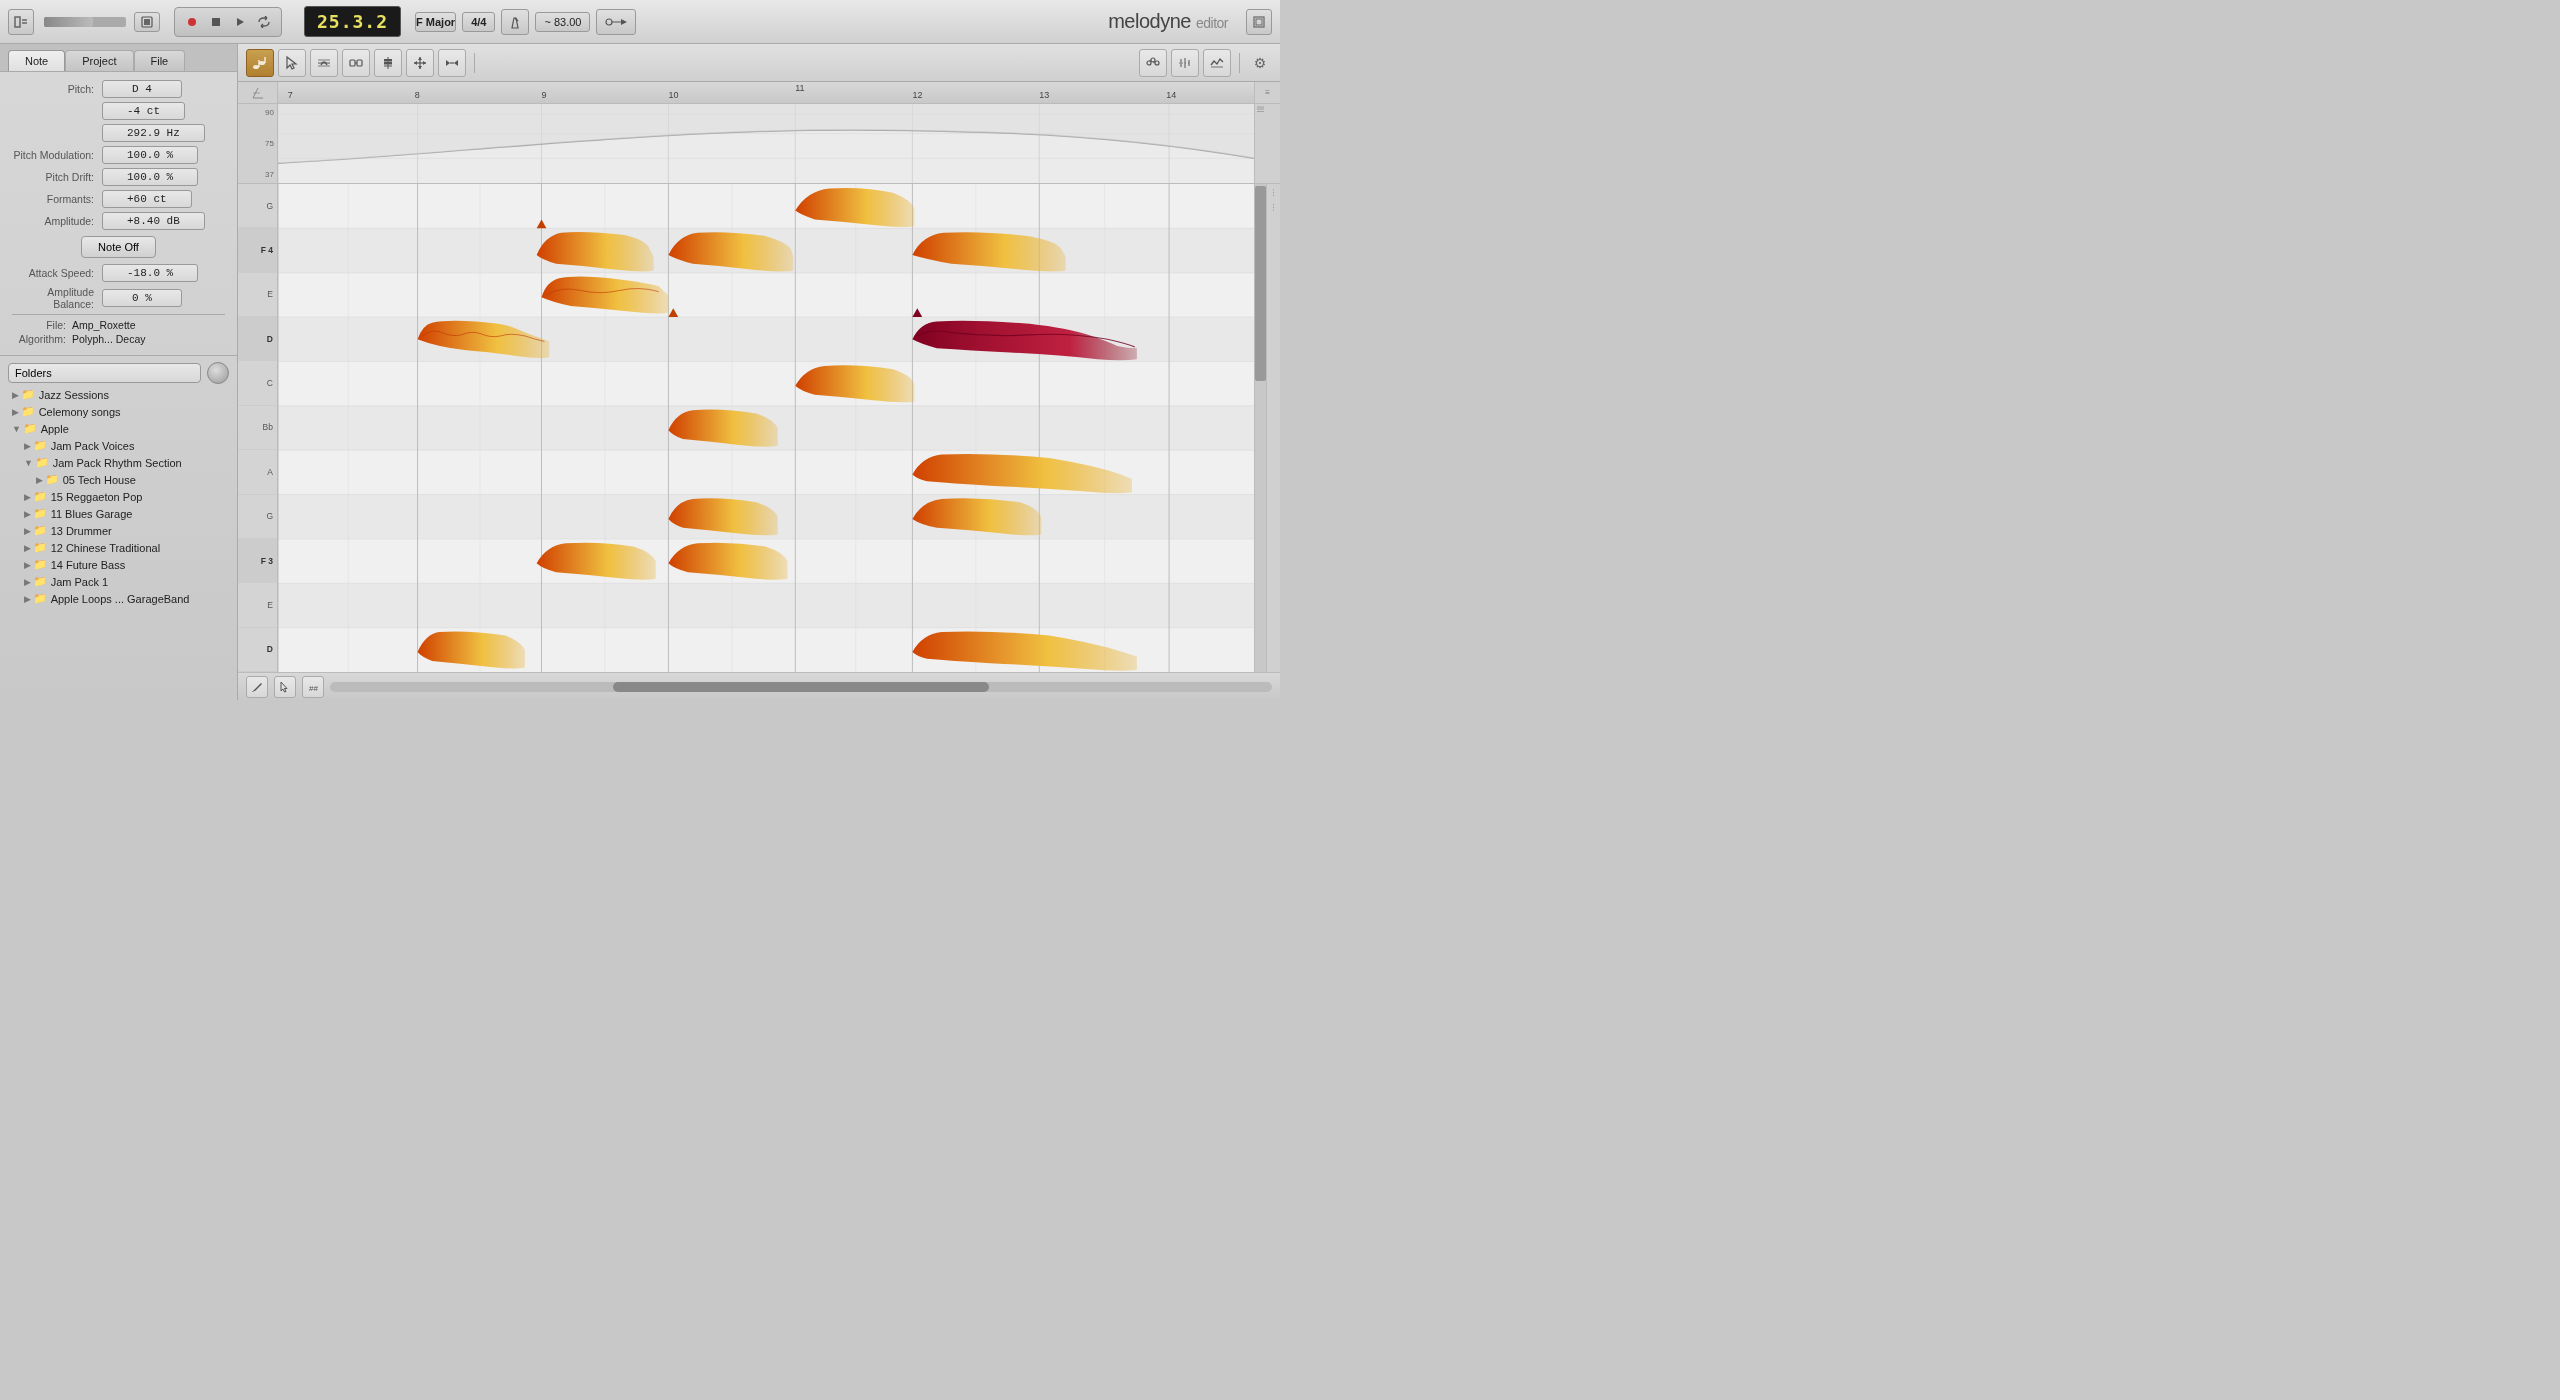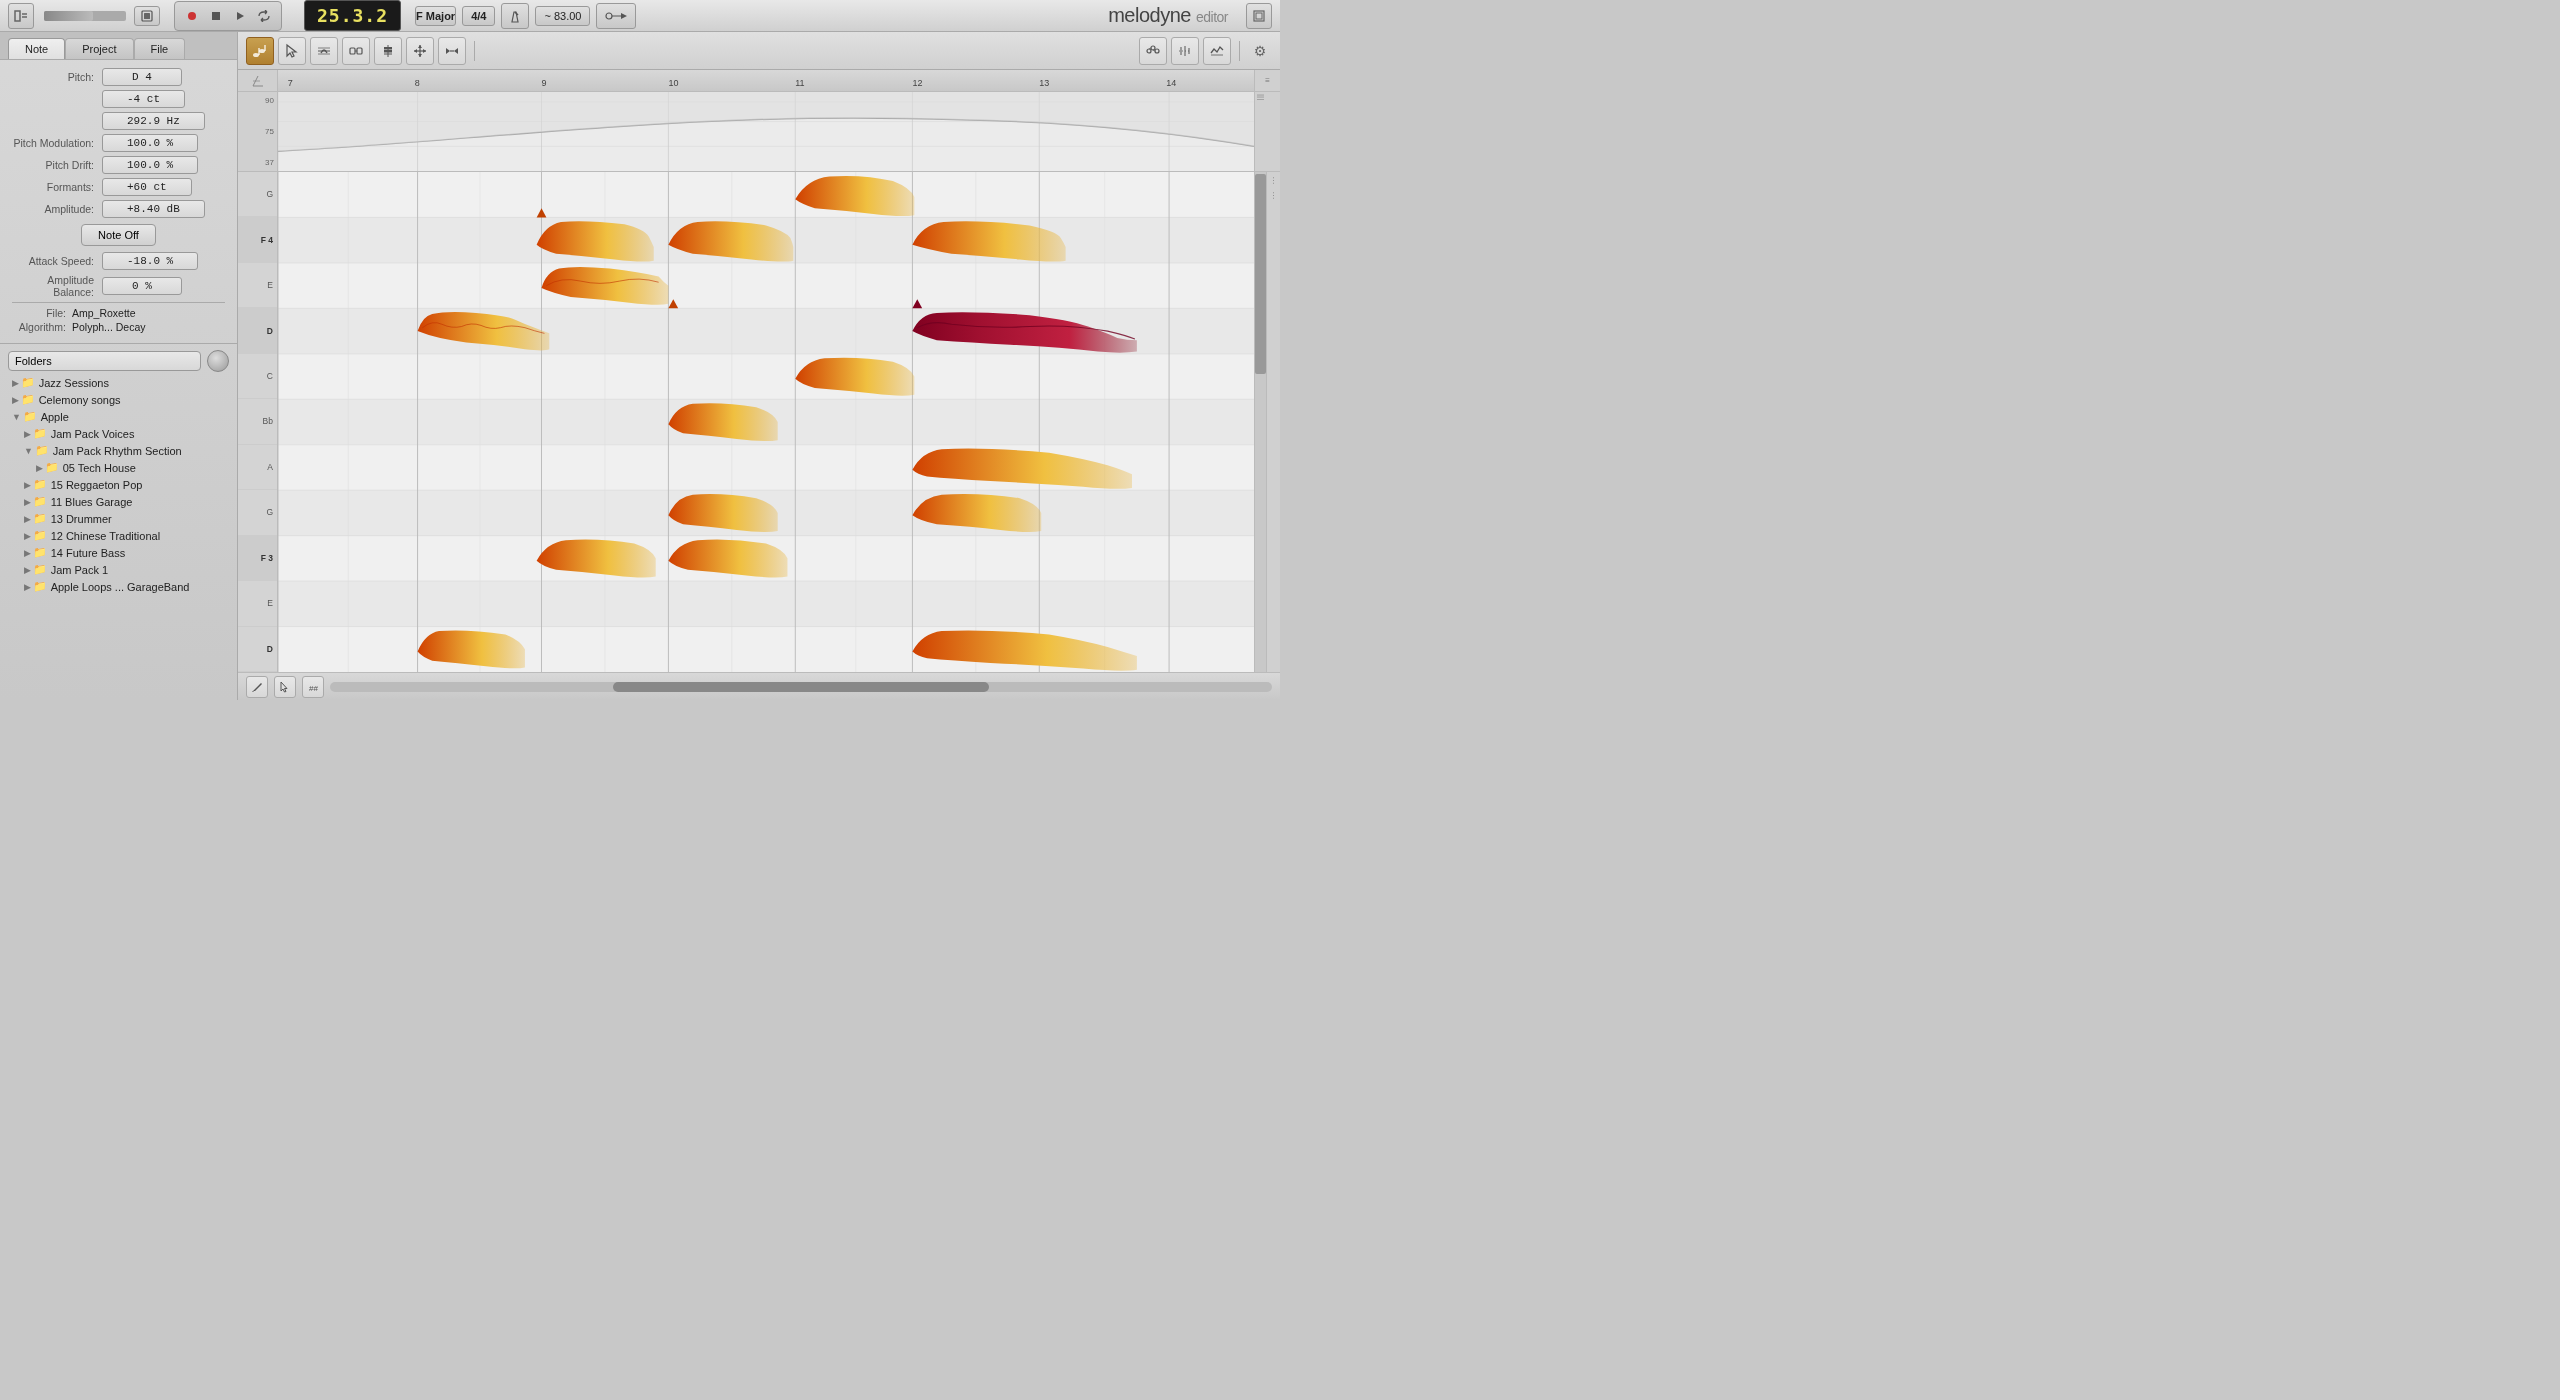--- a/index.html
+++ b/index.html
@@ -10,21 +10,21 @@
       font-family: -apple-system, BlinkMacSystemFont, 'Helvetica Neue', Arial, sans-serif;
       font-size: 11px;
       color: #222;
       overflow: hidden;
       display: flex;
       flex-direction: column;
     }
 
     
     .top-bar {
-      height: 32px;
+      height: 44px;
       background: linear-gradient(to bottom, #e8e8e8, #d0d0d0);
       border-bottom: 1px solid #aaa;
       display: flex;
       align-items: center;
       padding: 0 8px;
       gap: 6px;
       flex-shrink: 0;
     }
     .square-btn {
       width: 26px; height: 26px;
@@ -676,21 +676,21 @@
               <path d="M3,12 L8,2 L8,2" fill="none" stroke="#888" stroke-width="1"></path>
               <line x1="3" y1="12" x2="13" y2="12" stroke="#888" stroke-width="1"></line>
               <line x1="3" y1="7" x2="10" y2="7" stroke="#888" stroke-width="0.7"></line>
             </svg>
           </div>
           <div style="flex:1;background:linear-gradient(to bottom,#d8d8d8,#c8c8c8);border-bottom:1px solid #bbb;position:relative;overflow:hidden;">
             <span style="position:absolute;left:1%;font-size:9px;color:#444;bottom:3px;">7</span>
             <span style="position:absolute;left:14%;font-size:9px;color:#444;bottom:3px;">8</span>
             <span style="position:absolute;left:27%;font-size:9px;color:#444;bottom:3px;">9</span>
             <span style="position:absolute;left:40%;font-size:9px;color:#444;bottom:3px;">10</span>
-            <span style="position:absolute;left:53%;font-size:9px;color:#444;bottom:3px;">11</span>
+            <span style="position:absolute;left:53%;font-size:9px;color:#444;bottom:10px;">11</span>
             <span style="position:absolute;left:65%;font-size:9px;color:#444;bottom:3px;">12</span>
             <span style="position:absolute;left:78%;font-size:9px;color:#444;bottom:3px;">13</span>
             <span style="position:absolute;left:91%;font-size:9px;color:#444;bottom:3px;">14</span>
           </div>
 
           <div style="width:26px;background:#d0d0d0;border-left:1px solid #bbb;border-bottom:1px solid #bbb;flex-shrink:0;display:flex;align-items:center;justify-content:center;flex-direction:column;gap:1px;">
             <div style="font-size:8px;color:#777;cursor:pointer;">≡</div>
           </div>
         </div>
 

